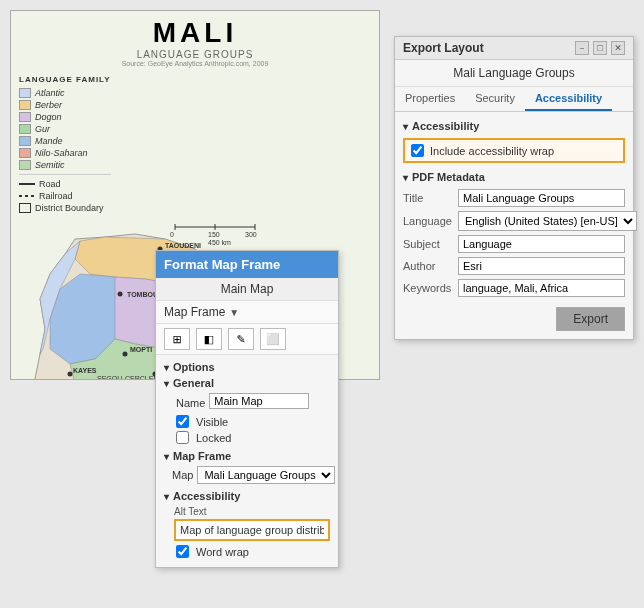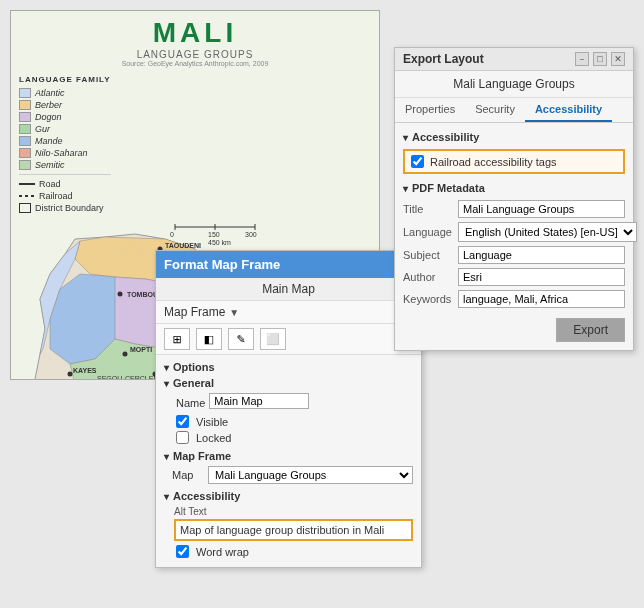--- a/index.html
+++ b/index.html
@@ -25,21 +25,21 @@
       overflow: hidden;
     }
 
     .map-title {
       text-align: center;
       padding-top: 6px;
     }
     .map-title-mali {
       font-size: 28px;
       font-weight: bold;
-      color: #15803d;
+      color: #000000;
       letter-spacing: 4px;
     }
     .map-title-sub {
       font-size: 10px;
       color: #666;
       letter-spacing: 1px;
     }
     .map-title-source {
       font-size: 7px;
       color: #888;
@@ -110,21 +110,21 @@
     .map-svg-area {
       flex: 1;
       position: relative;
     }
 
     
     .format-panel {
       position: absolute;
       top: 250px;
       left: 155px;
-      width: 267px;
+      width: 184px;
       background: #f5f5f5;
       border: 1px solid #bbb;
       box-shadow: 2px 2px 6px rgba(0,0,0,0.2);
       z-index: 10;
     }
     .format-panel-header {
       background: #4a90d9;
       color: white;
       padding: 6px 8px;
       font-size: 13px;
@@ -248,21 +248,21 @@
       border: 2px solid #e8a020;
       padding: 3px 4px;
       font-size: 11px;
       background: white;
       color: #333;
     }
 
     
     .export-panel {
       position: absolute;
-      top: 47px;
+      top: 36px;
       right: 10px;
       width: 240px;
       background: #f5f5f5;
       border: 1px solid #bbb;
       box-shadow: 2px 2px 6px rgba(0,0,0,0.2);
       z-index: 20;
     }
     .export-panel-titlebar {
       background: #e8e8e8;
       border-bottom: 1px solid #ccc;
@@ -616,21 +616,21 @@
       <span>Accessibility</span>
     </div>
   </div>
   <div class="export-body">
     <div class="export-section-header">
       <span class="arr">▾</span>
       <span>Accessibility</span>
     </div>
     <div class="accessibility-checkbox-row">
       <input type="checkbox" checked="" style="">
-      <span class="accessibility-checkbox-label">Railroad accessibility tags</span>
+      <span class="accessibility-checkbox-label">Include accessibility wrap</span>
     </div>
 
     <div class="pdf-meta-section">
       <div class="export-section-header">
         <span class="arr">▾</span>
         <span>PDF Metadata</span>
       </div>
       <div class="pdf-meta-row">
         <span class="pdf-meta-label">Title</span>
         <input type="text" class="pdf-meta-input" value="Mali Language Groups" style="">

